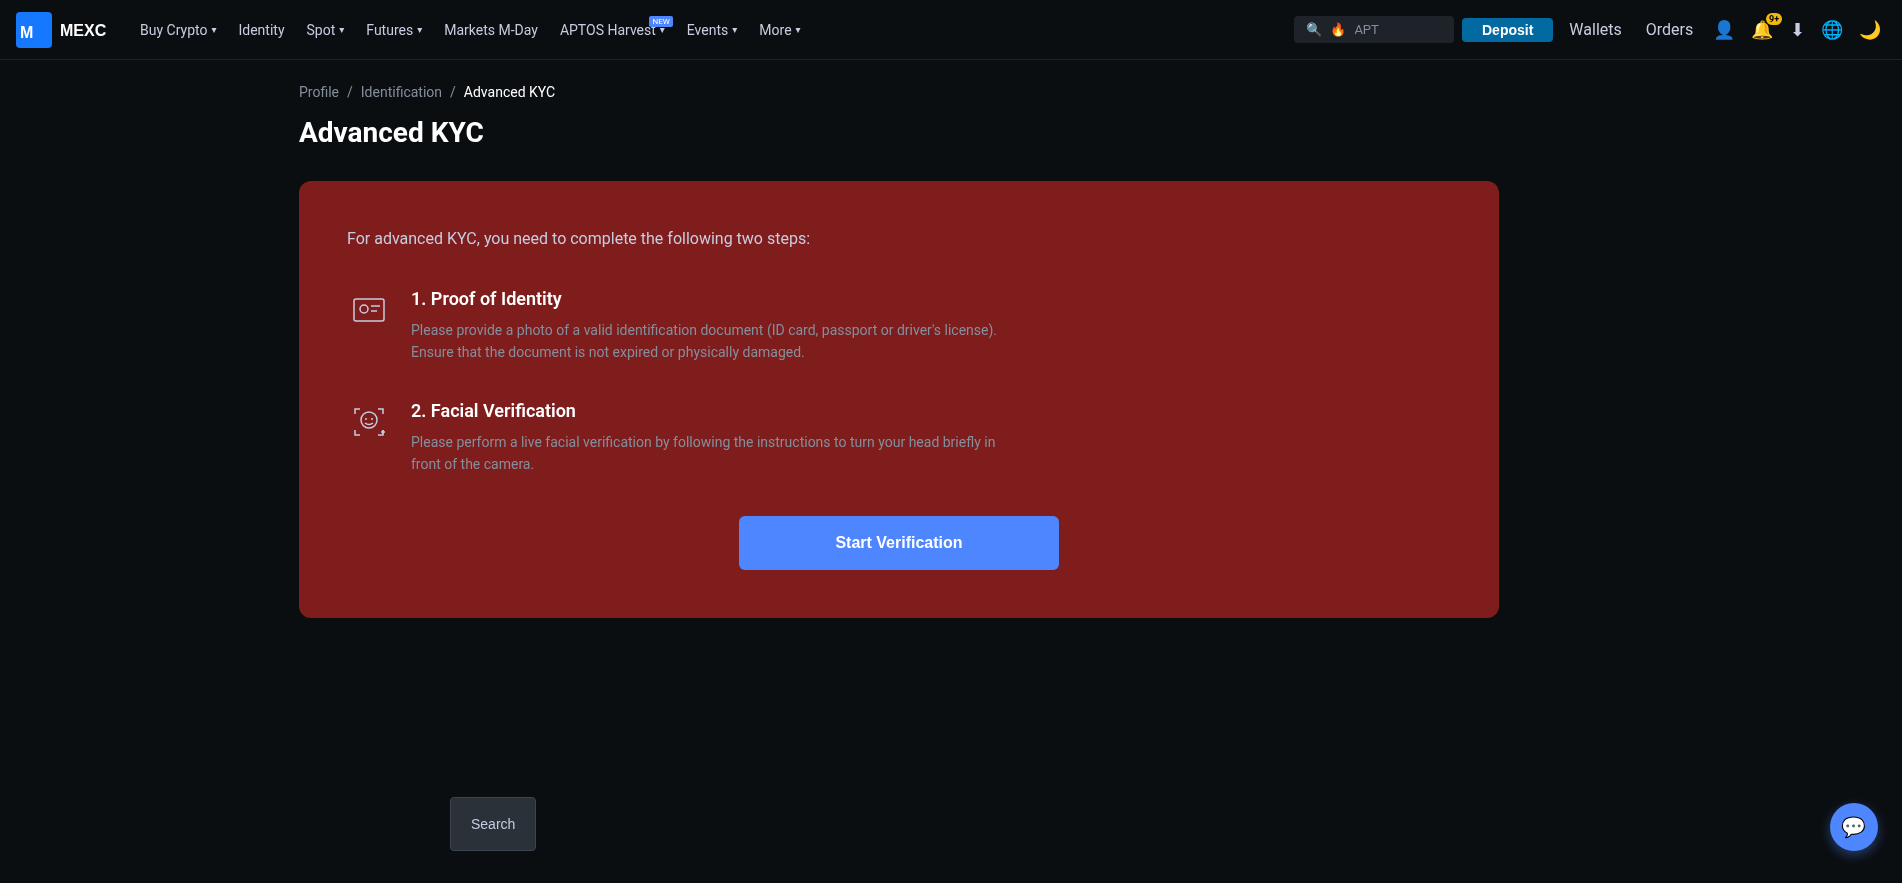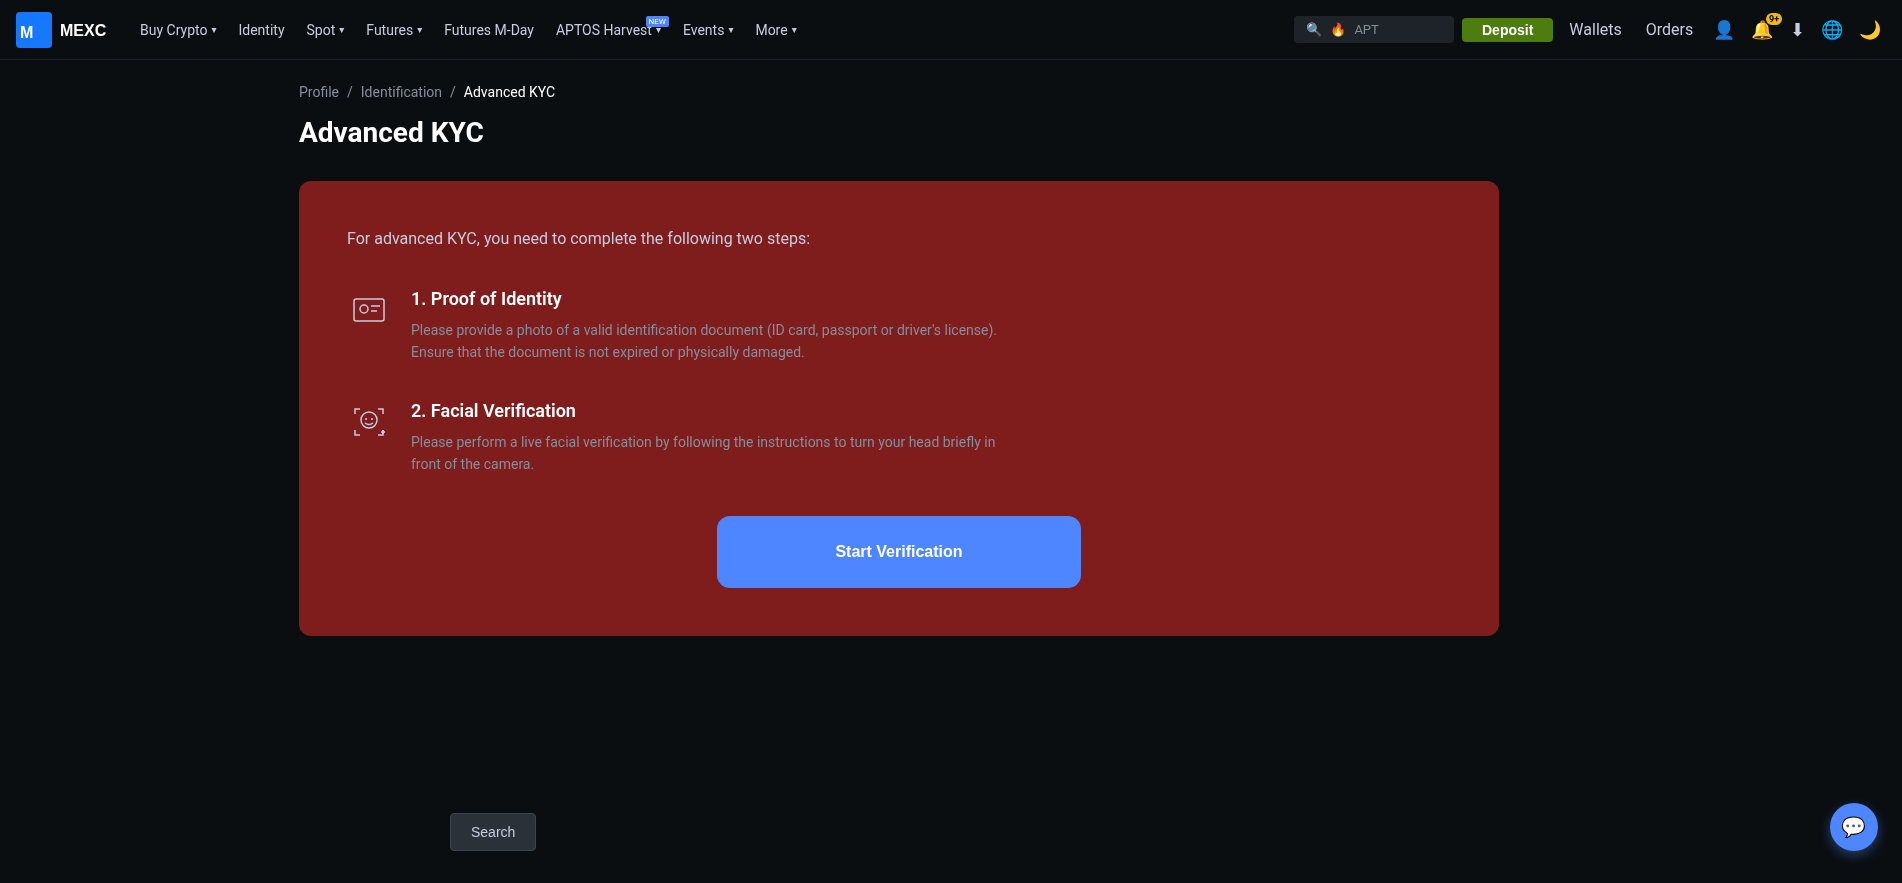--- a/index.html
+++ b/index.html
@@ -71,21 +71,21 @@
       cursor: pointer;
     }
     .search-bar span {
       color: #848e9c;
       font-size: 13px;
     }
     .apt-icon {
       font-size: 14px;
     }
     .deposit-btn {
-      background: #4d7c0f;
+      background: #0369a1;
       color: white;
       border: none;
       border-radius: 4px;
       padding: 4px 20px;
       font-size: 14px;
       font-weight: 600;
       cursor: pointer;
     }
     .nav-action {
       color: #c7cce0;
@@ -197,39 +197,39 @@
     
     .start-btn-wrapper {
       display: flex;
       justify-content: center;
       margin-top: 40px;
     }
     .start-verification-btn {
       background: #4d86ff;
       color: white;
       border: none;
-      border-radius: 13px;
-      padding: 27px 0;
-      width: 364px;
+      border-radius: 6px;
+      padding: 18px 0;
+      width: 320px;
       font-size: 16px;
       font-weight: 600;
       cursor: pointer;
       text-align: center;
     }
 
     
     .bottom-search {
       position: fixed;
       bottom: 32px;
       left: 450px;
       background: #2b3139;
       border: 1px solid #3d4452;
       color: #c7cce0;
       border-radius: 4px;
-      padding: 10px 20px;
+      padding: 18px 20px;
       font-size: 14px;
       cursor: pointer;
     }
 
     
     .support-btn {
       position: fixed;
       bottom: 32px;
       right: 24px;
       width: 48px;
@@ -270,21 +270,21 @@
     </div>
     <div class="nav-item">
       <span>Spot</span>
       <span class="chevron">▾</span>
     </div>
     <div class="nav-item">
       <span>Futures</span>
       <span class="chevron">▾</span>
     </div>
     <div class="nav-item">
-      <span>Futures M-Day</span>
+      <span>Markets M-Day</span>
     </div>
     <div class="nav-item" style="position:relative;">
       <span style="position:absolute;top:2px;right:2px;background:#4d86ff;color:white;font-size:8px;padding:1px 3px;border-radius:2px;">NEW</span>
       <span>APTOS Harvest</span>
       <span class="chevron">▾</span>
     </div>
     <div class="nav-item">
       <span>Events</span>
       <span class="chevron">▾</span>
     </div>

